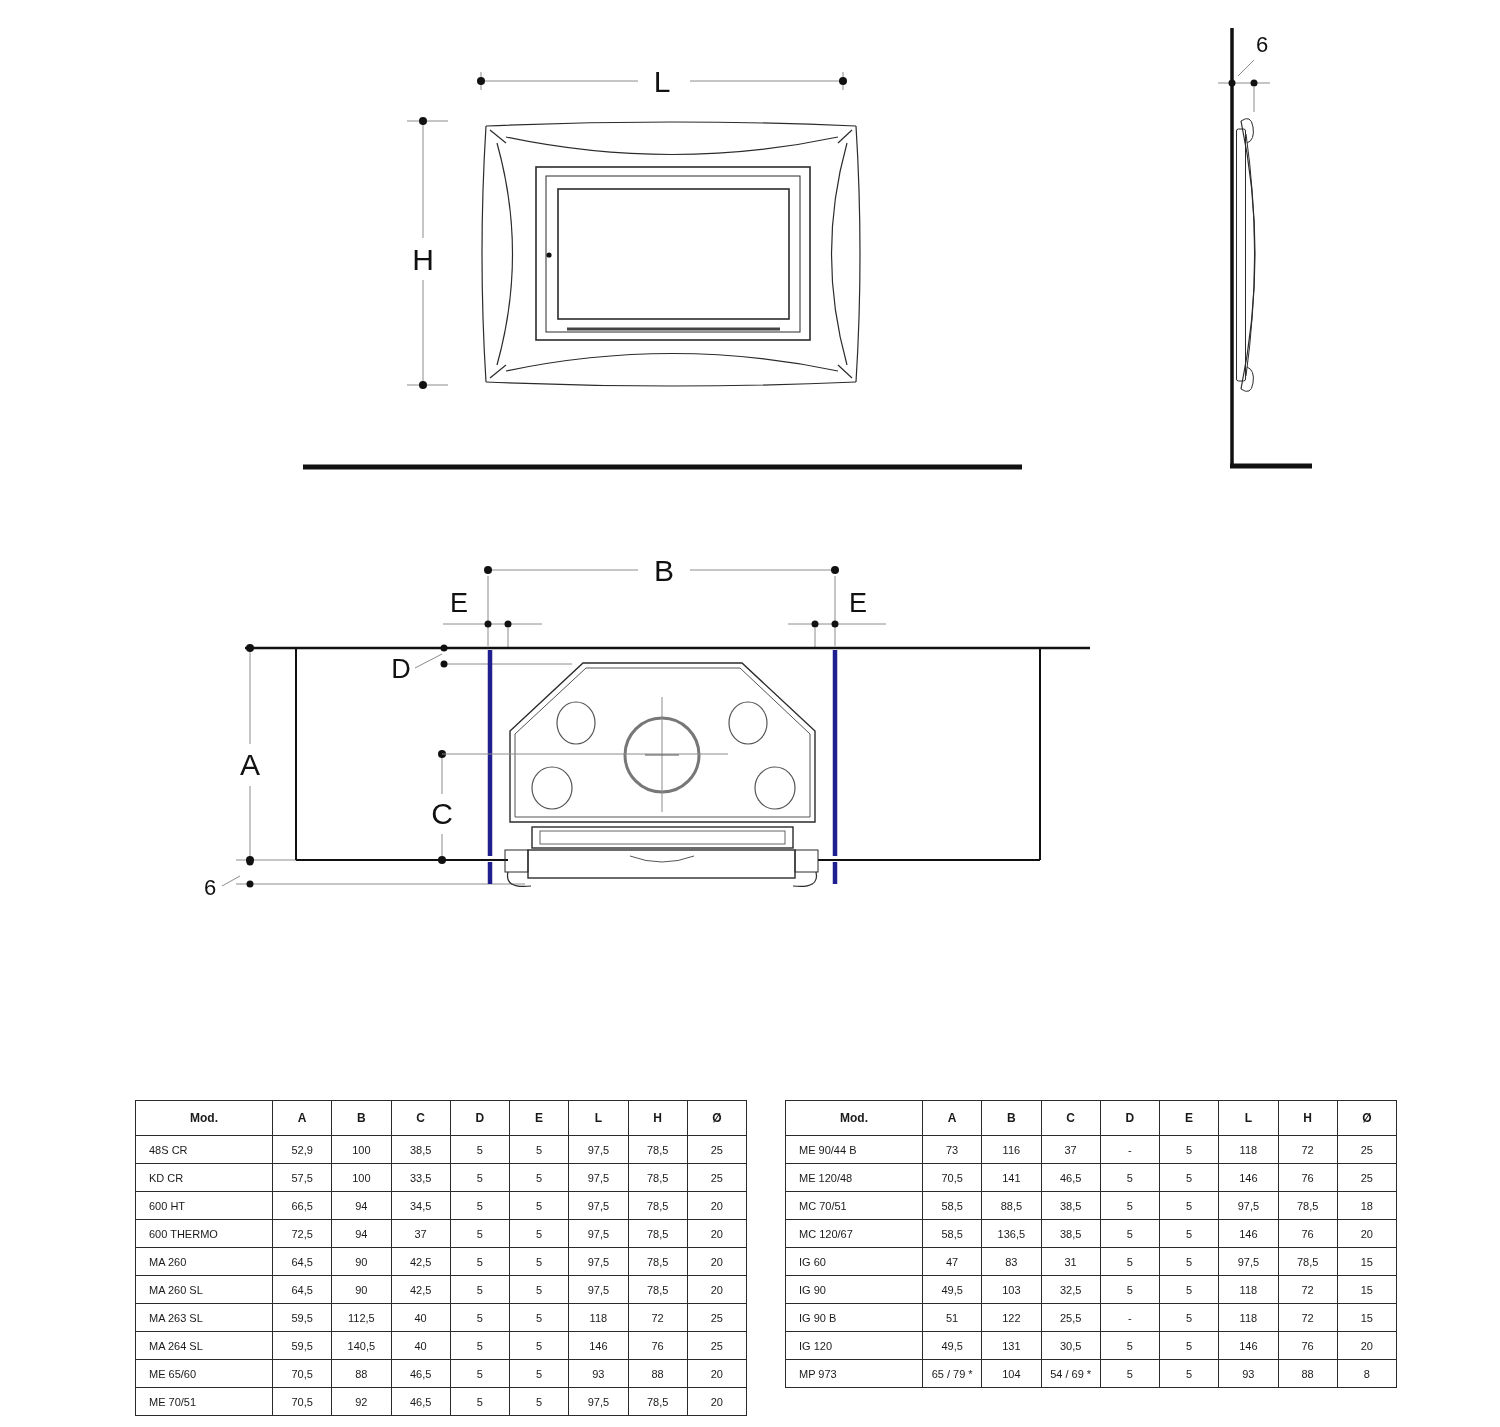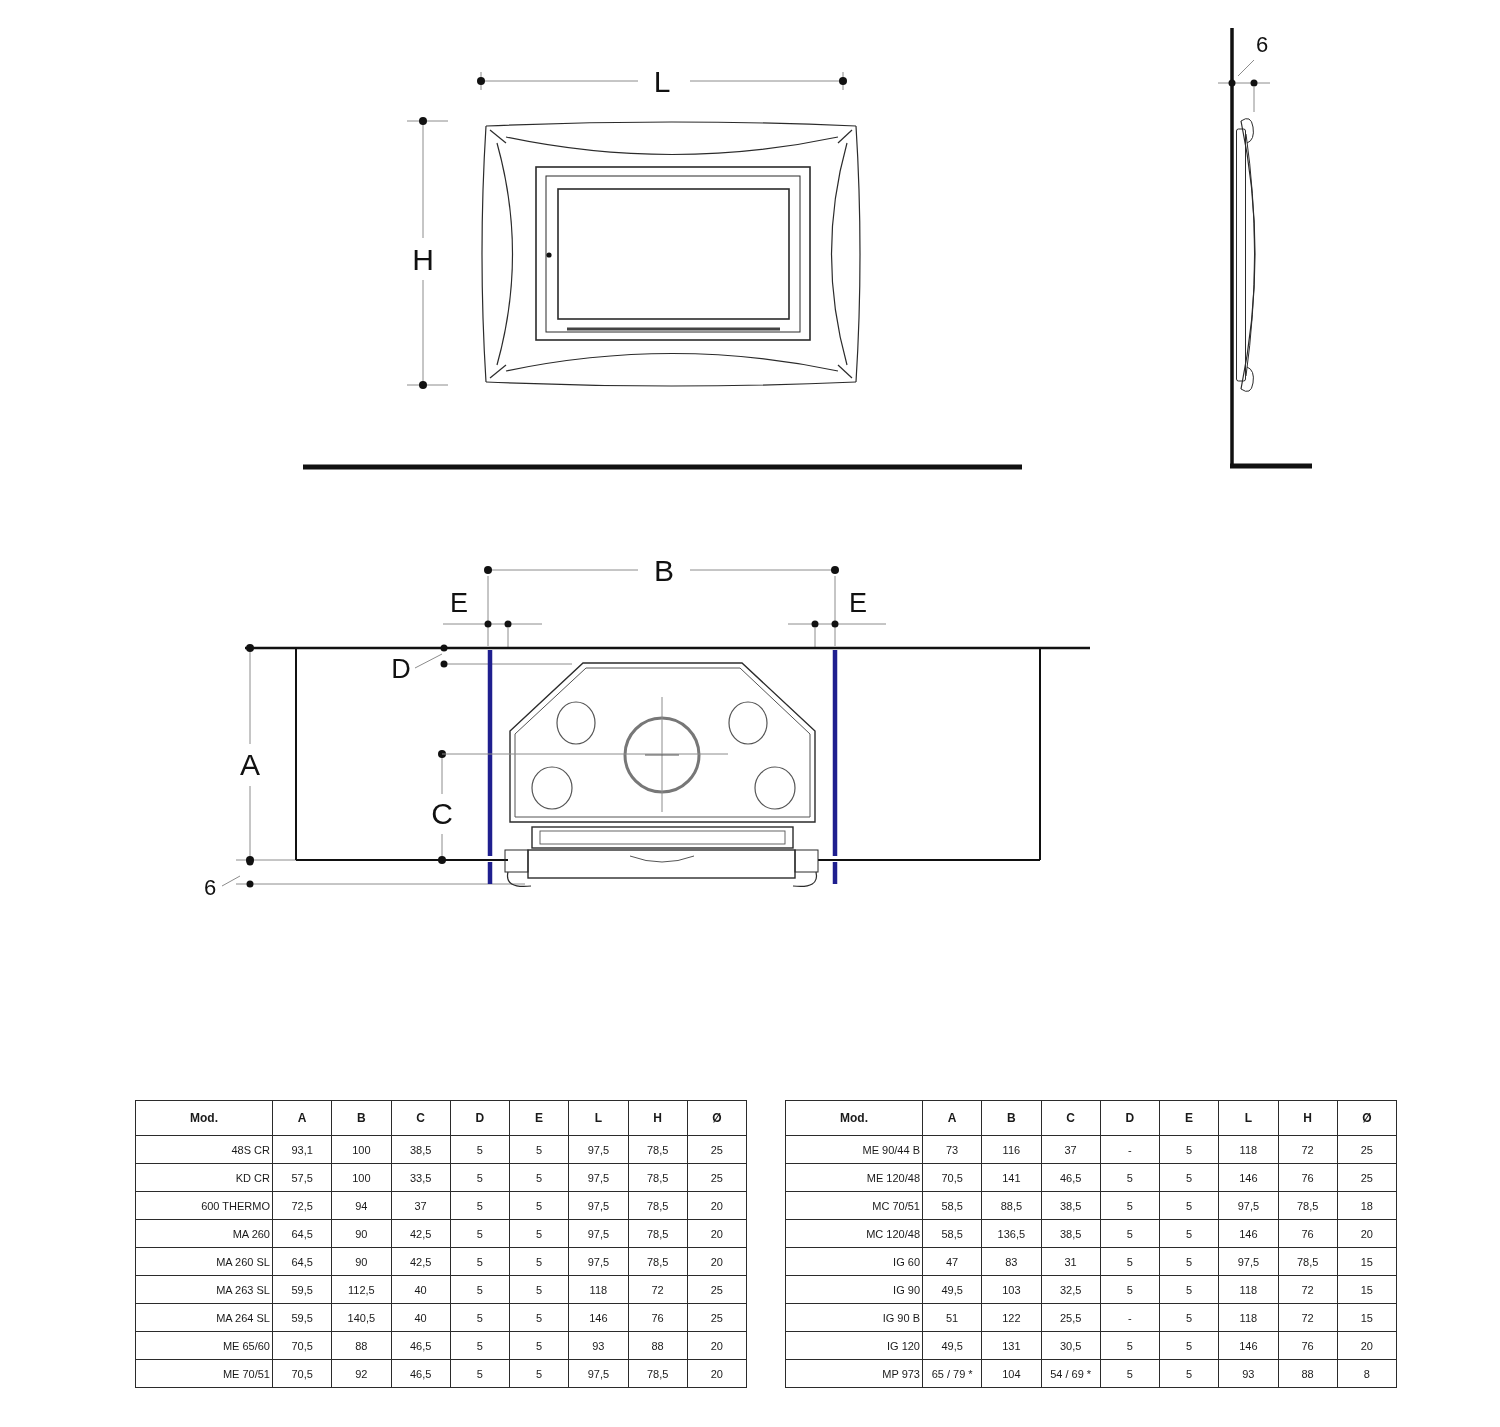--- a/index.html
+++ b/index.html
@@ -32,21 +32,21 @@
     text-align:center;
     vertical-align:middle;
     padding:0 2px;
     color:#1a1a1a;
     overflow:hidden;
     white-space:nowrap;
   }
   .spec-table th{height:34px;font-weight:bold;font-size:12px;}
   .spec-table td{height:27px;}
   .spec-table th:first-child{width:132px;}
-  .spec-table td:first-child{text-align:right;padding-left:13px;}
+  .spec-table td:first-child{text-align:left;padding-left:13px;}
 </style>
 </head>
 <body>
 
 <div class="canvas">
 
   <svg class="drawing-layer" viewBox="0 0 1500 1080">
     <defs>
       <pattern id="hatch" width="15" height="15" patternTransform="rotate(45)">
         <line x1="0" y1="0" x2="0" y2="15" stroke="#3a3a3a" stroke-width="1.1"></line>
@@ -240,39 +240,50 @@
           <th>D</th>
           <th>E</th>
           <th>L</th>
           <th>H</th>
           <th>Ø</th>
         </tr>
       </thead>
     <tbody>
         <tr>
           <td>48S CR</td>
-          <td>93,1</td>
+          <td>52,9</td>
           <td>100</td>
           <td>38,5</td>
           <td>5</td>
           <td>5</td>
           <td>97,5</td>
           <td>78,5</td>
           <td>25</td>
         </tr>
         <tr>
           <td>KD CR</td>
           <td>57,5</td>
           <td>100</td>
           <td>33,5</td>
           <td>5</td>
           <td>5</td>
           <td>97,5</td>
           <td>78,5</td>
           <td>25</td>
+        </tr>
+        <tr>
+          <td>600 HT</td>
+          <td>66,5</td>
+          <td>94</td>
+          <td>34,5</td>
+          <td>5</td>
+          <td>5</td>
+          <td>97,5</td>
+          <td>78,5</td>
+          <td>20</td>
         </tr>
         <tr>
           <td>600 THERMO</td>
           <td>72,5</td>
           <td>94</td>
           <td>37</td>
           <td>5</td>
           <td>5</td>
           <td>97,5</td>
           <td>78,5</td>
@@ -389,21 +400,21 @@
           <td>58,5</td>
           <td>88,5</td>
           <td>38,5</td>
           <td>5</td>
           <td>5</td>
           <td>97,5</td>
           <td>78,5</td>
           <td>18</td>
         </tr>
         <tr>
-          <td>MC 120/48</td>
+          <td>MC 120/67</td>
           <td>58,5</td>
           <td>136,5</td>
           <td>38,5</td>
           <td>5</td>
           <td>5</td>
           <td>146</td>
           <td>76</td>
           <td>20</td>
         </tr>
         <tr>

